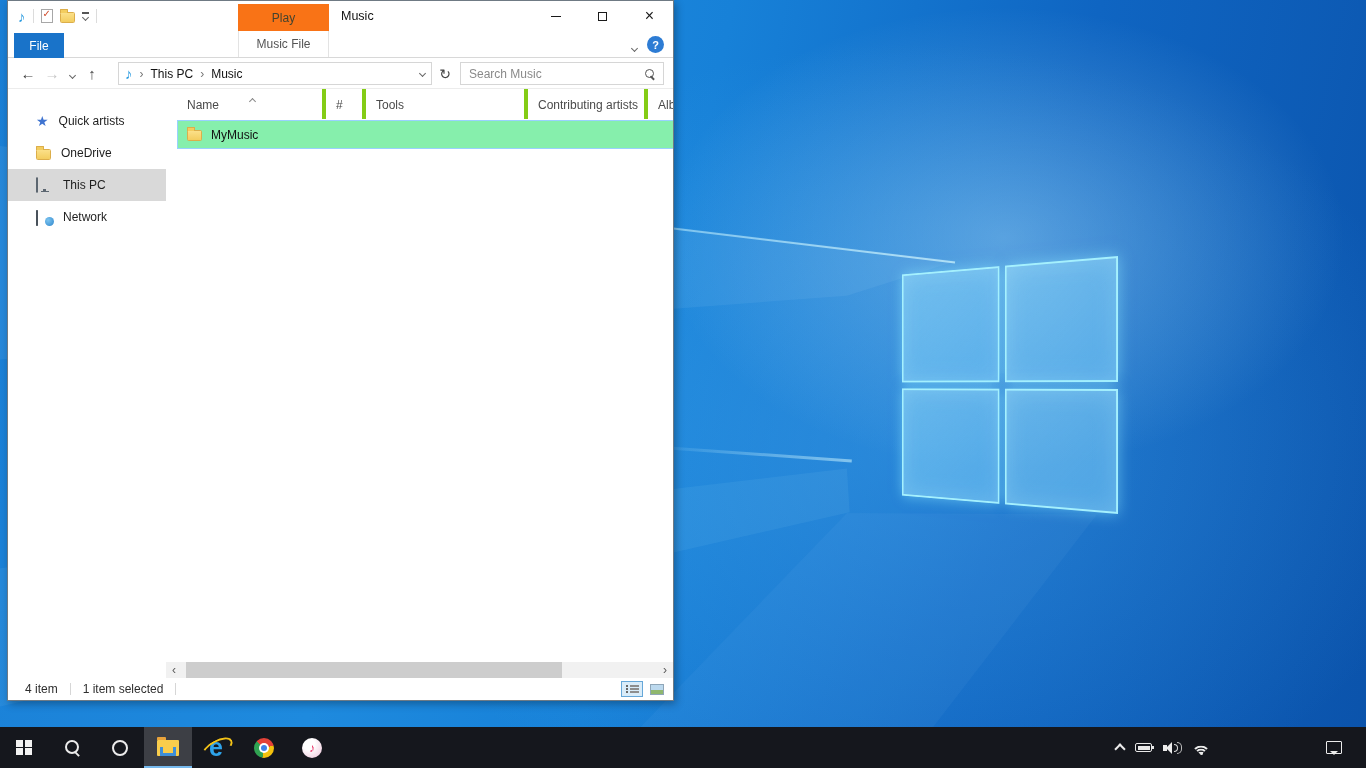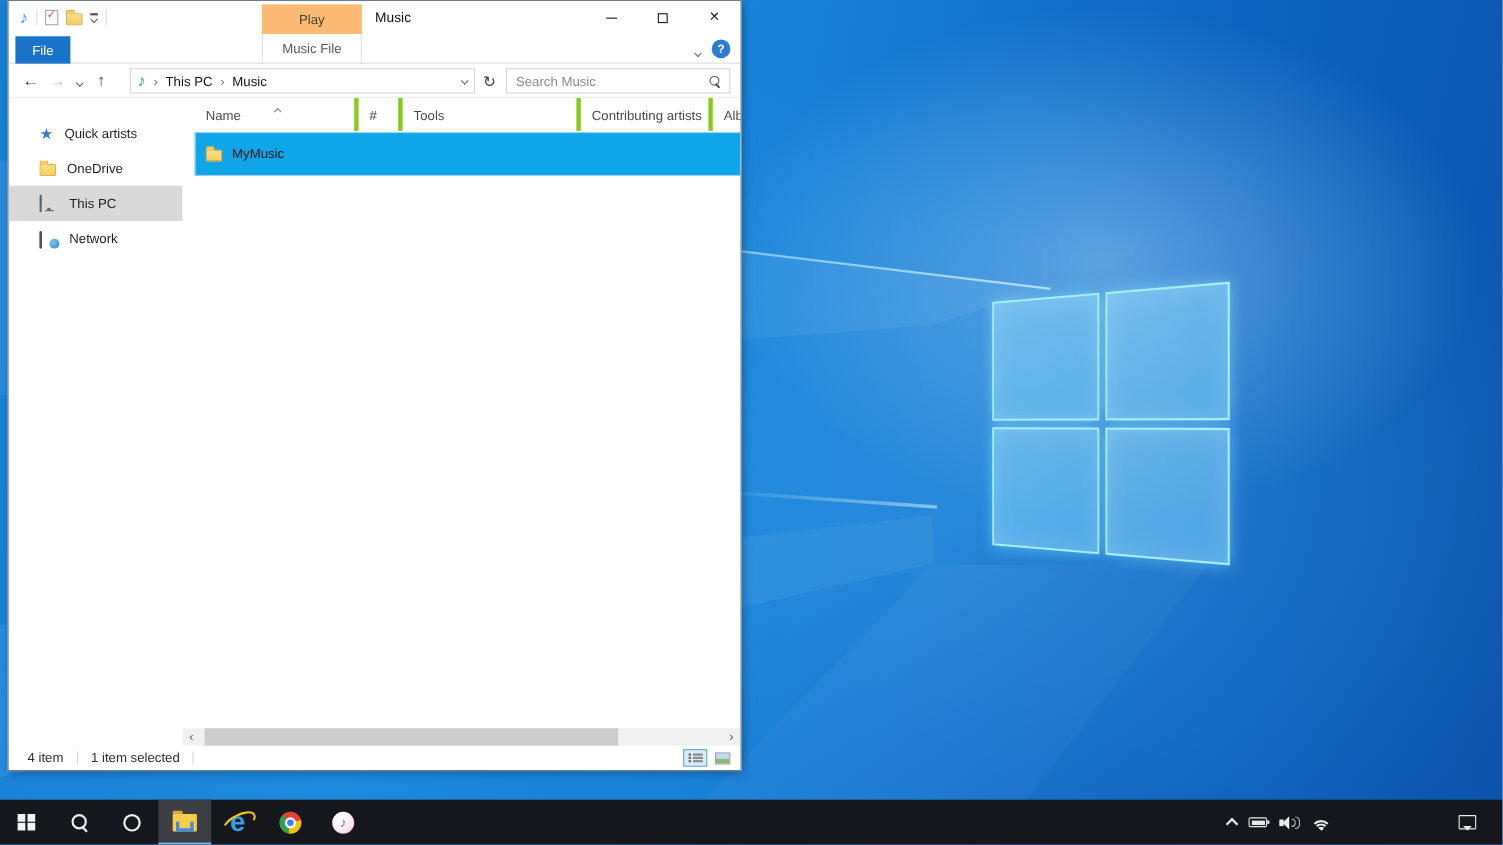--- a/index.html
+++ b/index.html
@@ -41,21 +41,21 @@
   .propicon{position:relative;width:12px;height:14px;border:1px solid #a7a7a7;background:#fff}
   .propicon span{position:absolute;left:1px;top:-1px;color:#cf4a2a;font-size:10px;line-height:1}
   .fold{position:relative;width:15px;height:11px;background:linear-gradient(#fbe089,#f3cd5f);
     border:1px solid #dcae4a;border-radius:1.5px;margin-top:2px;flex:none}
   .fold::before{content:"";position:absolute;left:-1px;top:-4px;width:6px;height:3px;background:#f3cd5f;
     border:1px solid #dcae4a;border-bottom:none;border-radius:1px 1px 0 0}
   .qatdrop{display:flex;flex-direction:column;align-items:center;gap:1px}
   .qatdrop b{width:7px;height:2px;background:#555}
   .chev{display:inline-block;width:5px;height:5px;border:solid #666;border-width:0 1.5px 1.5px 0;transform:rotate(45deg)}
   .chev.up{transform:rotate(-135deg)}
-  .ctx-tab{position:absolute;left:230px;top:3px;width:91px;height:27px;background:#fdba74;color:#43432f;
+  .ctx-tab{position:absolute;left:230px;top:3px;width:91px;height:27px;background:#f97316;color:#43432f;
     display:flex;align-items:center;justify-content:center}
   .win-title{position:absolute;left:333px;top:0;height:30px;line-height:30px;color:#111;font-size:12.5px}
   .caption{position:absolute;right:0;top:0;height:30px;display:flex}
   .cap-btn{width:47px;height:30px;display:flex;align-items:center;justify-content:center;color:#1a1a1a}
   .cap-btn .minbar{width:10px;height:1px;background:#1a1a1a}
   .cap-btn .maxbox{width:9px;height:9px;border:1px solid #1a1a1a}
   .cap-btn.close{font-size:16px}
 
   .tabrow{position:absolute;left:0;top:30px;right:0;height:27px;background:#fff;border-bottom:1px solid #d8d8d8}
   .file-btn{position:absolute;left:6px;top:2px;width:50px;height:25px;background:#1973c9;color:#fff;
@@ -102,21 +102,21 @@
   .net .globe{position:absolute;right:-1px;bottom:-2px;width:9px;height:9px;border-radius:50%;
     background:radial-gradient(circle at 35% 35%,#7cc4f0,#2e86cc)}
 
   .main{position:absolute;left:158px;top:88px;right:0;bottom:38px;background:#fff;overflow:hidden}
   .cols{position:absolute;left:0;top:0;right:0;height:30px;display:flex;padding-left:11px;color:#4a4a4a}
   .col{display:flex;align-items:flex-end;padding:0 0 7px 10px;border-right:4px solid #84cc16}
   .col.last{border-right:none}
   .w-name{width:149px}.w-num{width:40px}.w-title{width:162px}.w-art{width:120px}.w-alb{flex:1;overflow:hidden;white-space:nowrap}
   .sort{position:absolute;left:84px;top:4px}
   .sort .chev{border-color:#888}
-  .rowsel{position:absolute;left:11px;right:0;top:31px;height:40px;background:#0ea5e9;border:1px solid #99d1ff;
+  .rowsel{position:absolute;left:11px;right:0;top:31px;height:29px;background:#86efac;border:1px solid #99d1ff;
     border-right:none;display:flex;align-items:center;padding-left:9px;gap:9px;color:#111}
 
   .hscroll{position:absolute;left:158px;right:0;bottom:22px;height:16px;background:#f1f1f1;display:flex;align-items:center}
   .sarrow{width:16px;text-align:center;color:#5a5a5a;font-size:12px;line-height:16px}
   .strack{position:relative;flex:1;height:16px}
   .sthumb{position:absolute;left:4px;top:0;width:376px;height:16px;background:#cdcdcd}
 
   .statusbar{position:absolute;left:0;right:0;bottom:0;height:22px;background:#fff;display:flex;align-items:center;
     padding-left:17px;gap:12px;color:#2e2e2e}
   .ssep{width:1px;height:12px;background:#d6d6d6}

